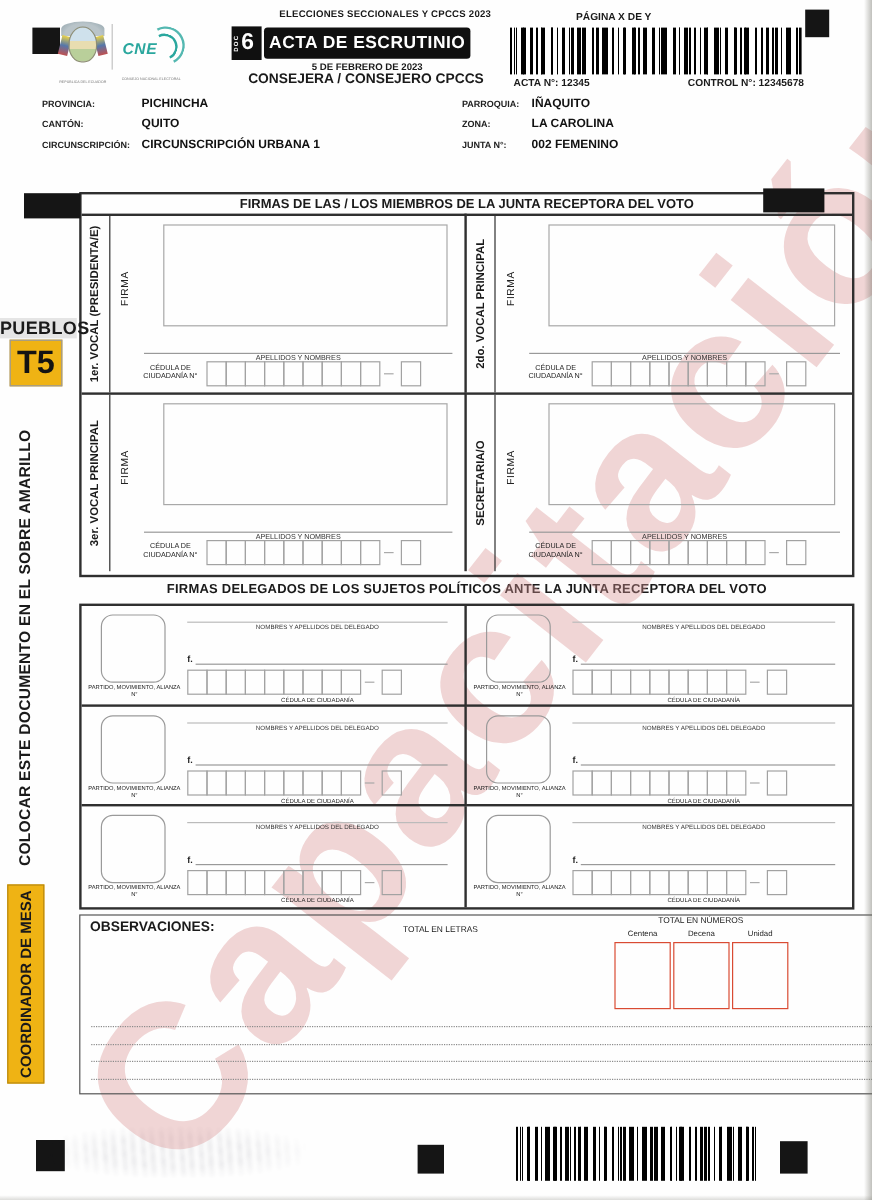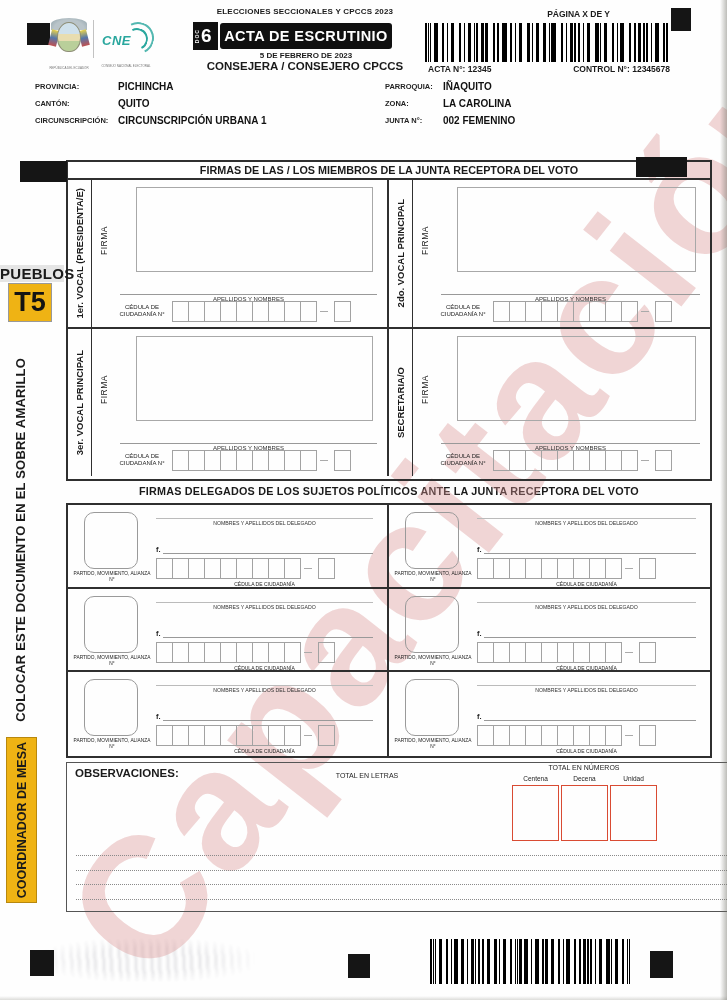--- a/index.html
+++ b/index.html
@@ -33,30 +33,30 @@
   .coat .flagr { position:absolute; right:0; top:18px; width:8px; height:16px; background:linear-gradient(180deg,#e9d24a,#5577aa,#c05050); transform:rotate(-14deg); }
   .coat .caption, .cne .caption { position:absolute; left:-8px; right:-8px; bottom:-6px; font-size:3px;
     text-align:center; color:#777; white-space:nowrap; }
   .logo-divider { position:absolute; left:93px; top:20px; width:1px; height:38px; background:#c2c2c2; }
   .cne { position:absolute; left:100px; top:16px; width:52px; height:46px; }
   .cne .arc { position:absolute; border:2px solid #2aa79e; border-radius:50%; border-left-color:transparent; border-bottom-color:transparent; transform:rotate(18deg); }
   .cne .a1 { left:26px; top:12px; width:22px; height:22px; }
   .cne .a2 { left:22px; top:6px; width:32px; height:32px; opacity:.8; }
   .cne .txt { position:absolute; left:2px; top:17px; font-size:13px; font-weight:bold; font-style:italic; color:#2aa79e; letter-spacing:.5px; }
 
-  .election-title { position:absolute; left:190px; top:7px; width:230px; text-align:center; font-size:8px; font-weight:bold; letter-spacing:.2px; }
+  .election-title { position:absolute; left:206px; top:7px; width:230px; text-align:center; font-size:8px; font-weight:bold; letter-spacing:.2px; }
   .docbox { position:absolute; left:193px; top:22px; width:25px; height:28px; background:#101010; color:#fff; display:flex; align-items:center; }
   .docbox .doc { writing-mode:vertical-rl; transform:rotate(180deg); font-size:5px; font-weight:bold; letter-spacing:1px; margin-left:1px; }
   .docbox .num { font-size:19px; font-weight:bold; margin-left:1px; }
   .acta-banner { position:absolute; left:220px; top:23px; width:172px; height:26px; background:#101010; color:#fff;
     border-radius:3px; display:flex; align-items:center; justify-content:center; font-size:14.5px; font-weight:bold; letter-spacing:.4px; }
   .acta-date { position:absolute; left:220px; top:51px; width:172px; text-align:center; font-size:8px; font-weight:bold; }
   .acta-sub { position:absolute; left:160px; top:60px; width:290px; text-align:center; font-size:11.5px; font-weight:bold; }
 
-  .pagina { position:absolute; left:480px; top:9px; width:130px; text-align:right; font-size:8.5px; font-weight:bold; }
+  .pagina { position:absolute; left:480px; top:9px; width:130px; text-align:left; font-size:8.5px; font-weight:bold; }
   .barcode-top { position:absolute; left:425px; top:23px; width:243px; height:39px; background-color:#fff;
     background-image:
       repeating-linear-gradient(90deg,#000 0 2px,transparent 2px 5px,#000 5px 6px,transparent 6px 9px,#000 9px 12px,transparent 12px 17px),
       repeating-linear-gradient(90deg,transparent 0 3px,#000 3px 4px,transparent 4px 11px,#000 11px 13px,transparent 13px 23px); }
   .acta-num { position:absolute; left:428px; top:64px; font-size:8.5px; font-weight:bold; }
   .control-num { position:absolute; left:540px; top:64px; width:130px; text-align:right; font-size:8.5px; font-weight:bold; }
 
   
   .loc-row { position:absolute; font-size:7.5px; font-weight:bold; color:#222; }
   .loc-row .lab { display:inline-block; vertical-align:top; }

